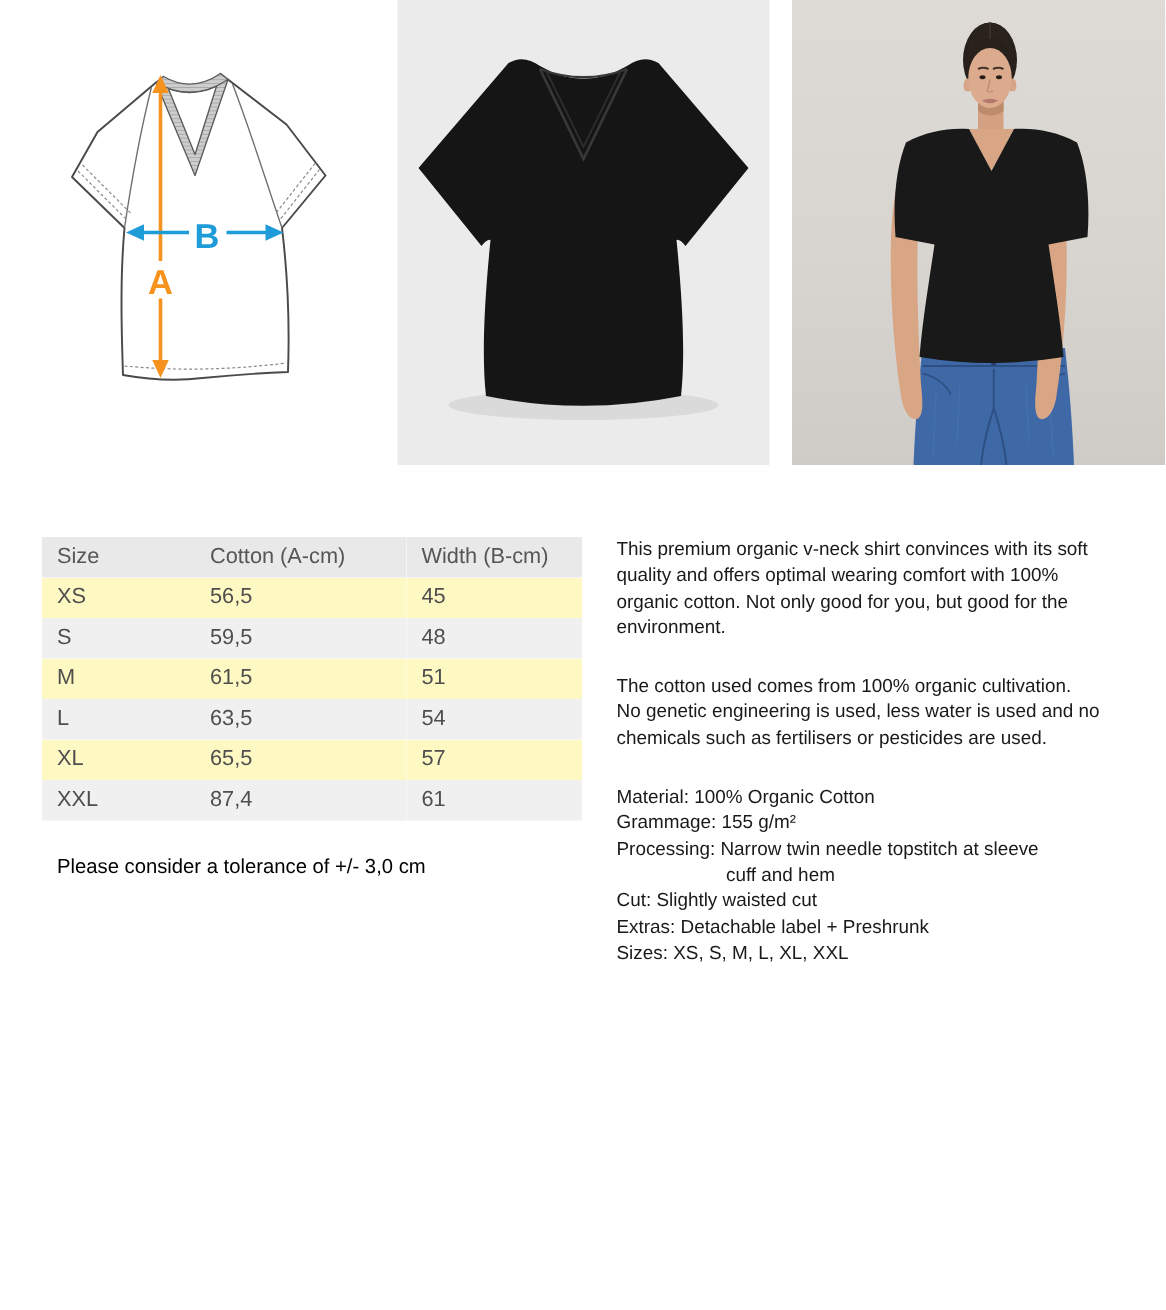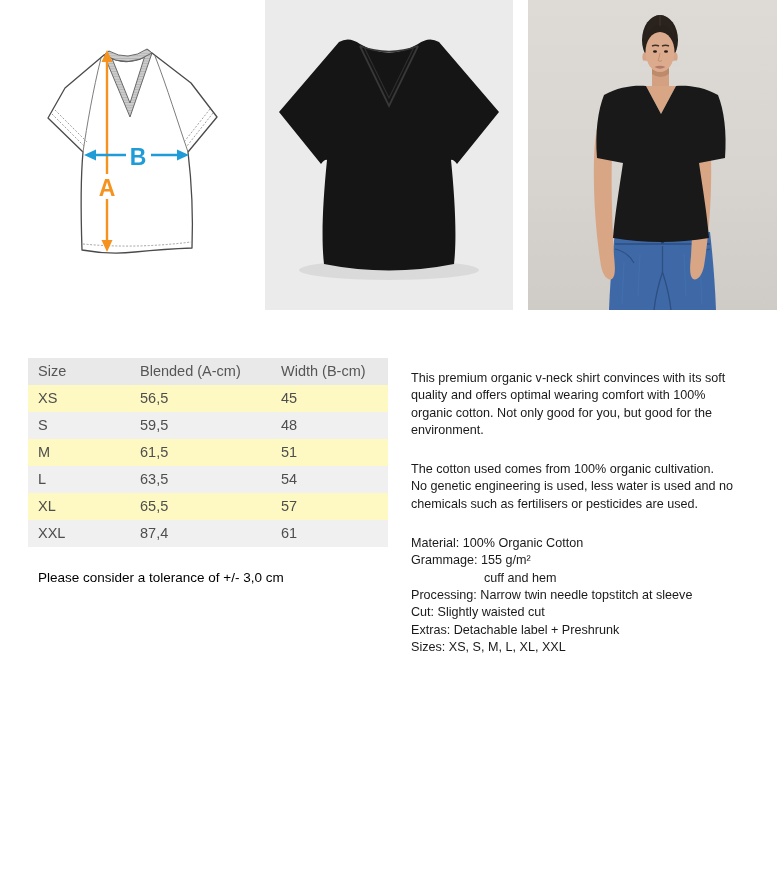--- a/index.html
+++ b/index.html
@@ -23,21 +23,21 @@
                                    white-space:nowrap; overflow:hidden; }
   .size-table thead tr { background:#E9E9E9; }
   .size-table tr.row-dark  { background:#fef9c3; }
   .size-table tr.row-light { background:#F0F0F0; }
 
   .tolerance { position:absolute; left:38px; top:570px; font-size:13.5px; color:#000000; }
 
   
   .description { position:absolute; left:411px; top:358px; width:355px;
                  font-size:12.6px; line-height:17.3px; color:#1A1A1A; }
-  .description .para { margin:12px 0 22px 0; }
+  .description .para { margin:0 0 22px 0; }
   .description .line { white-space:nowrap; }
   .description .line.indent { padding-left:73px; }
 </style>
 </head>
 <body>
 
 <div class="page">
 
   <div class="panel panel-diagram">
     <svg class="diagram-svg" width="180" height="240" viewBox="0 0 180 240">
@@ -150,21 +150,21 @@
 
   <table class="size-table">
     <colgroup>
         <col style="width:102px">
         <col style="width:141px">
         <col style="width:117px">
       </colgroup>
     <thead>
       <tr>
           <th>Size</th>
-          <th>Blended (A-cm)</th>
+          <th>Cotton (A-cm)</th>
           <th>Width (B-cm)</th>
         </tr>
     </thead>
     <tbody>
         <tr class="row-dark">
           <td>XS</td>
           <td>56,5</td>
           <td>45</td>
         </tr>
         <tr class="row-light">
@@ -205,21 +205,21 @@
         <div class="line">environment.</div>
       </div>
       <div class="para">
         <div class="line">The cotton used comes from 100% organic cultivation.</div>
         <div class="line">No genetic engineering is used, less water is used and no</div>
         <div class="line">chemicals such as fertilisers or pesticides are used.</div>
       </div>
       <div class="para">
         <div class="line">Material: 100% Organic Cotton</div>
         <div class="line">Grammage: 155 g/m²</div>
+        <div class="line">Processing: Narrow twin needle topstitch at sleeve</div>
         <div class="line indent">cuff and hem</div>
-        <div class="line">Processing: Narrow twin needle topstitch at sleeve</div>
         <div class="line">Cut: Slightly waisted cut</div>
         <div class="line">Extras: Detachable label + Preshrunk</div>
         <div class="line">Sizes: XS, S, M, L, XL, XXL</div>
       </div>
     </div>
 
 </div>
 
 </body></html>

